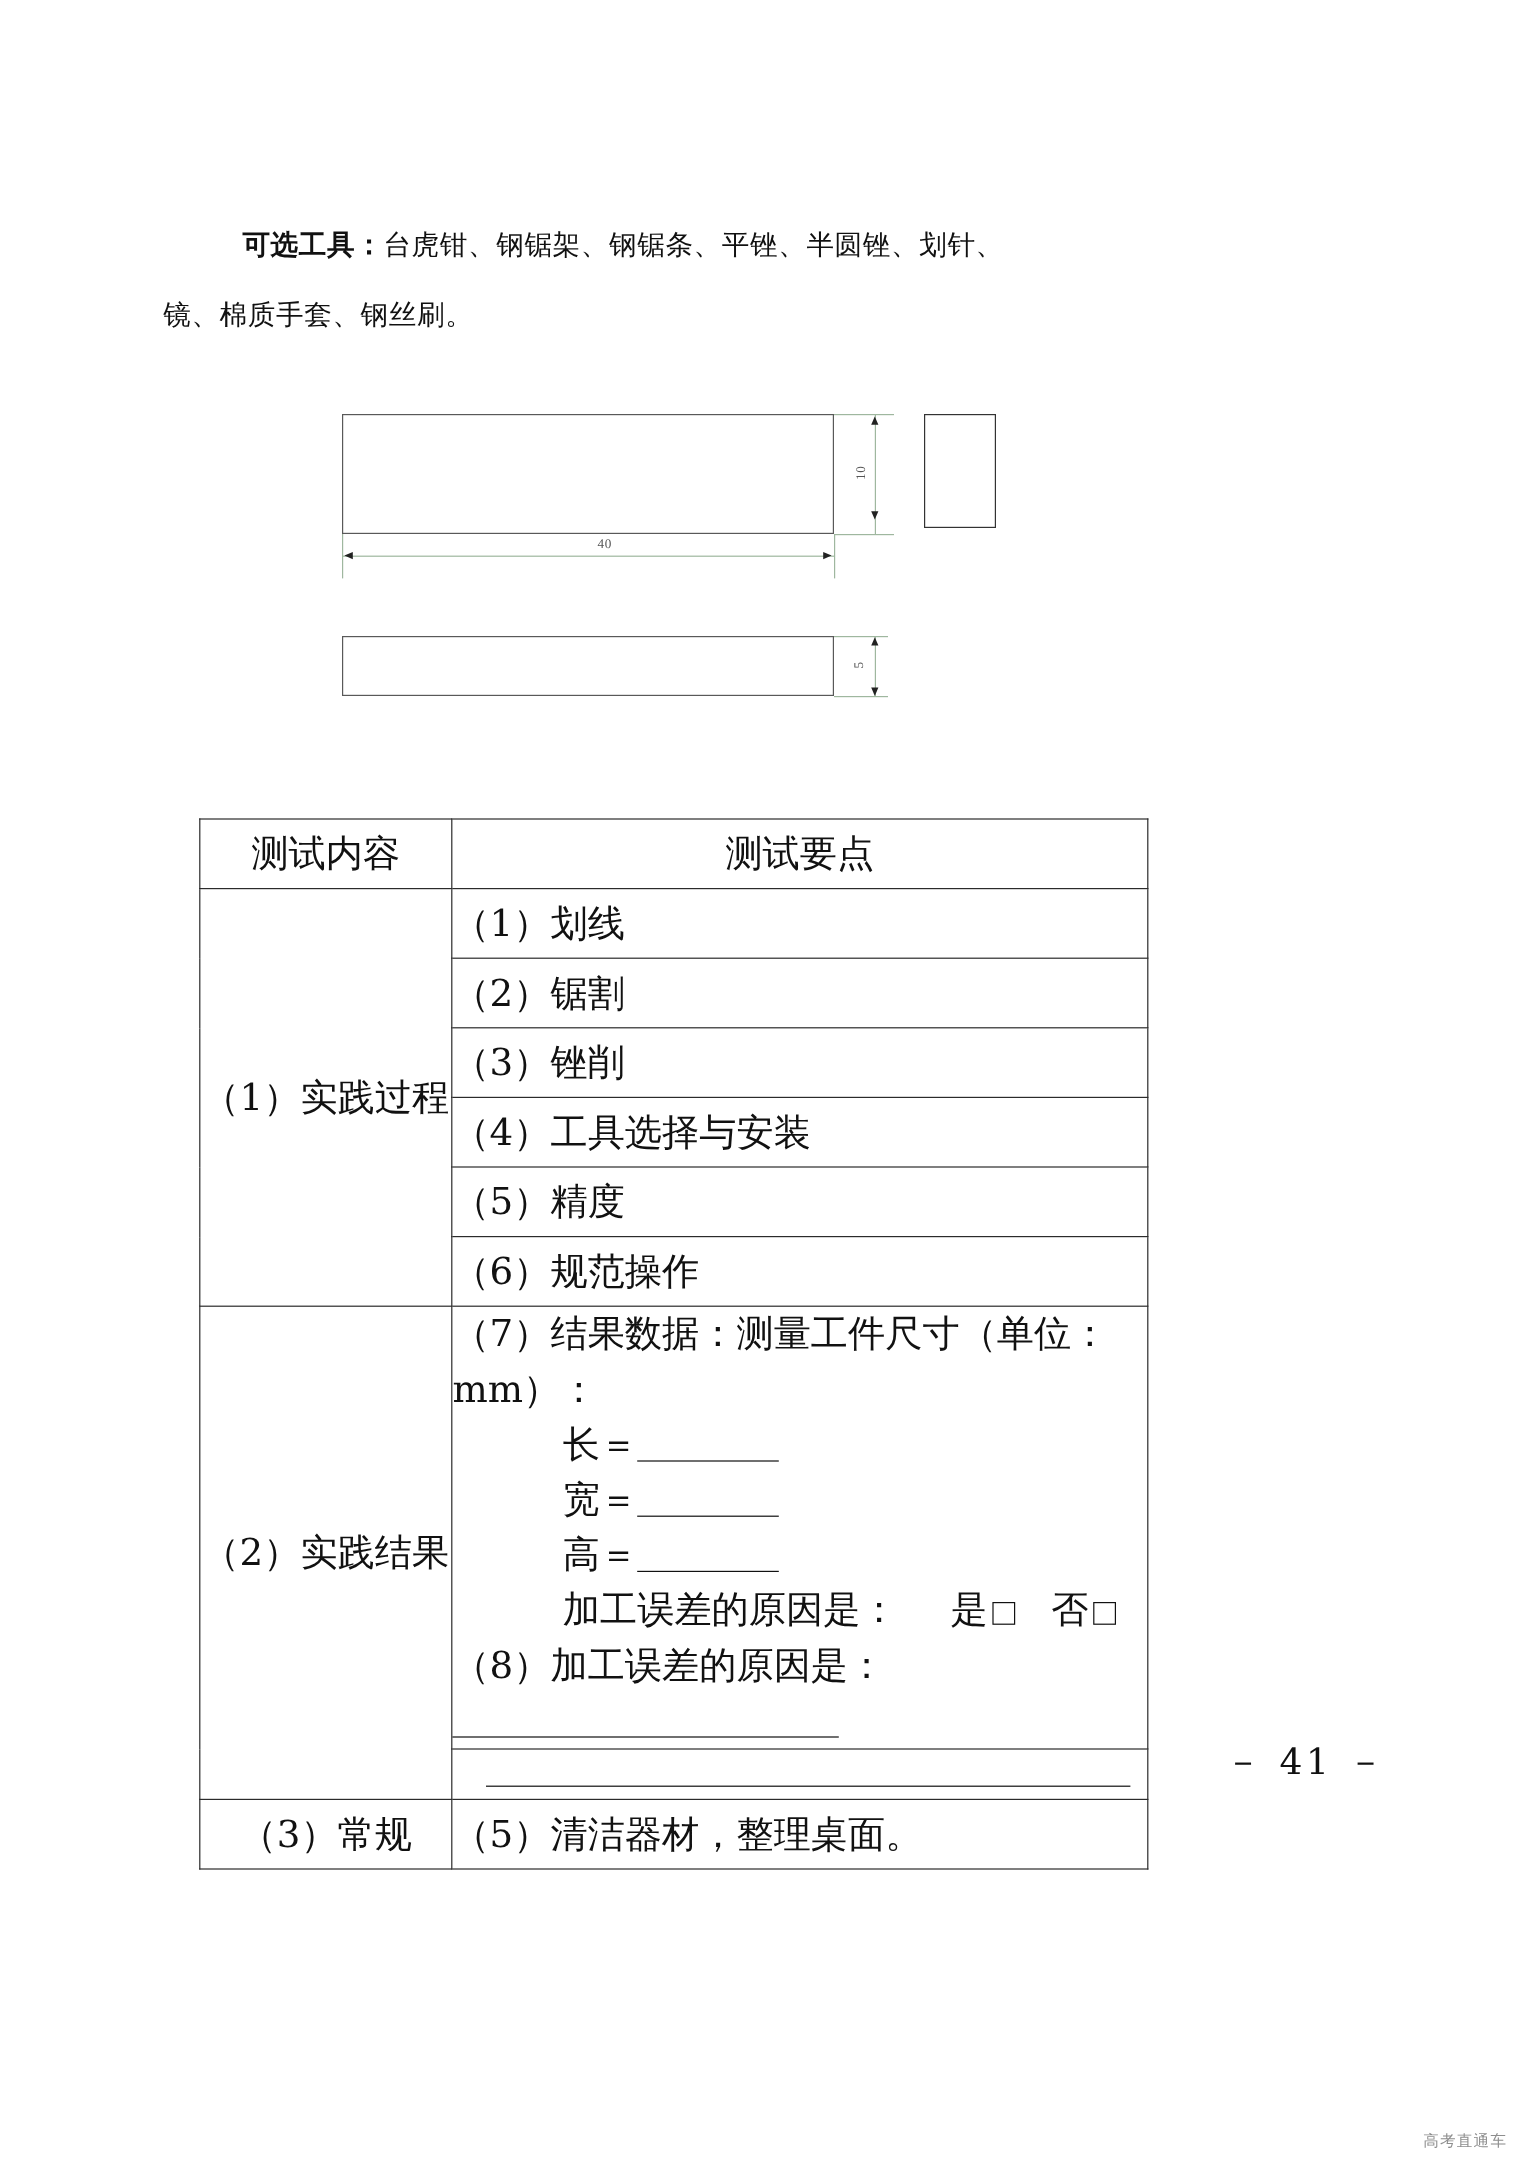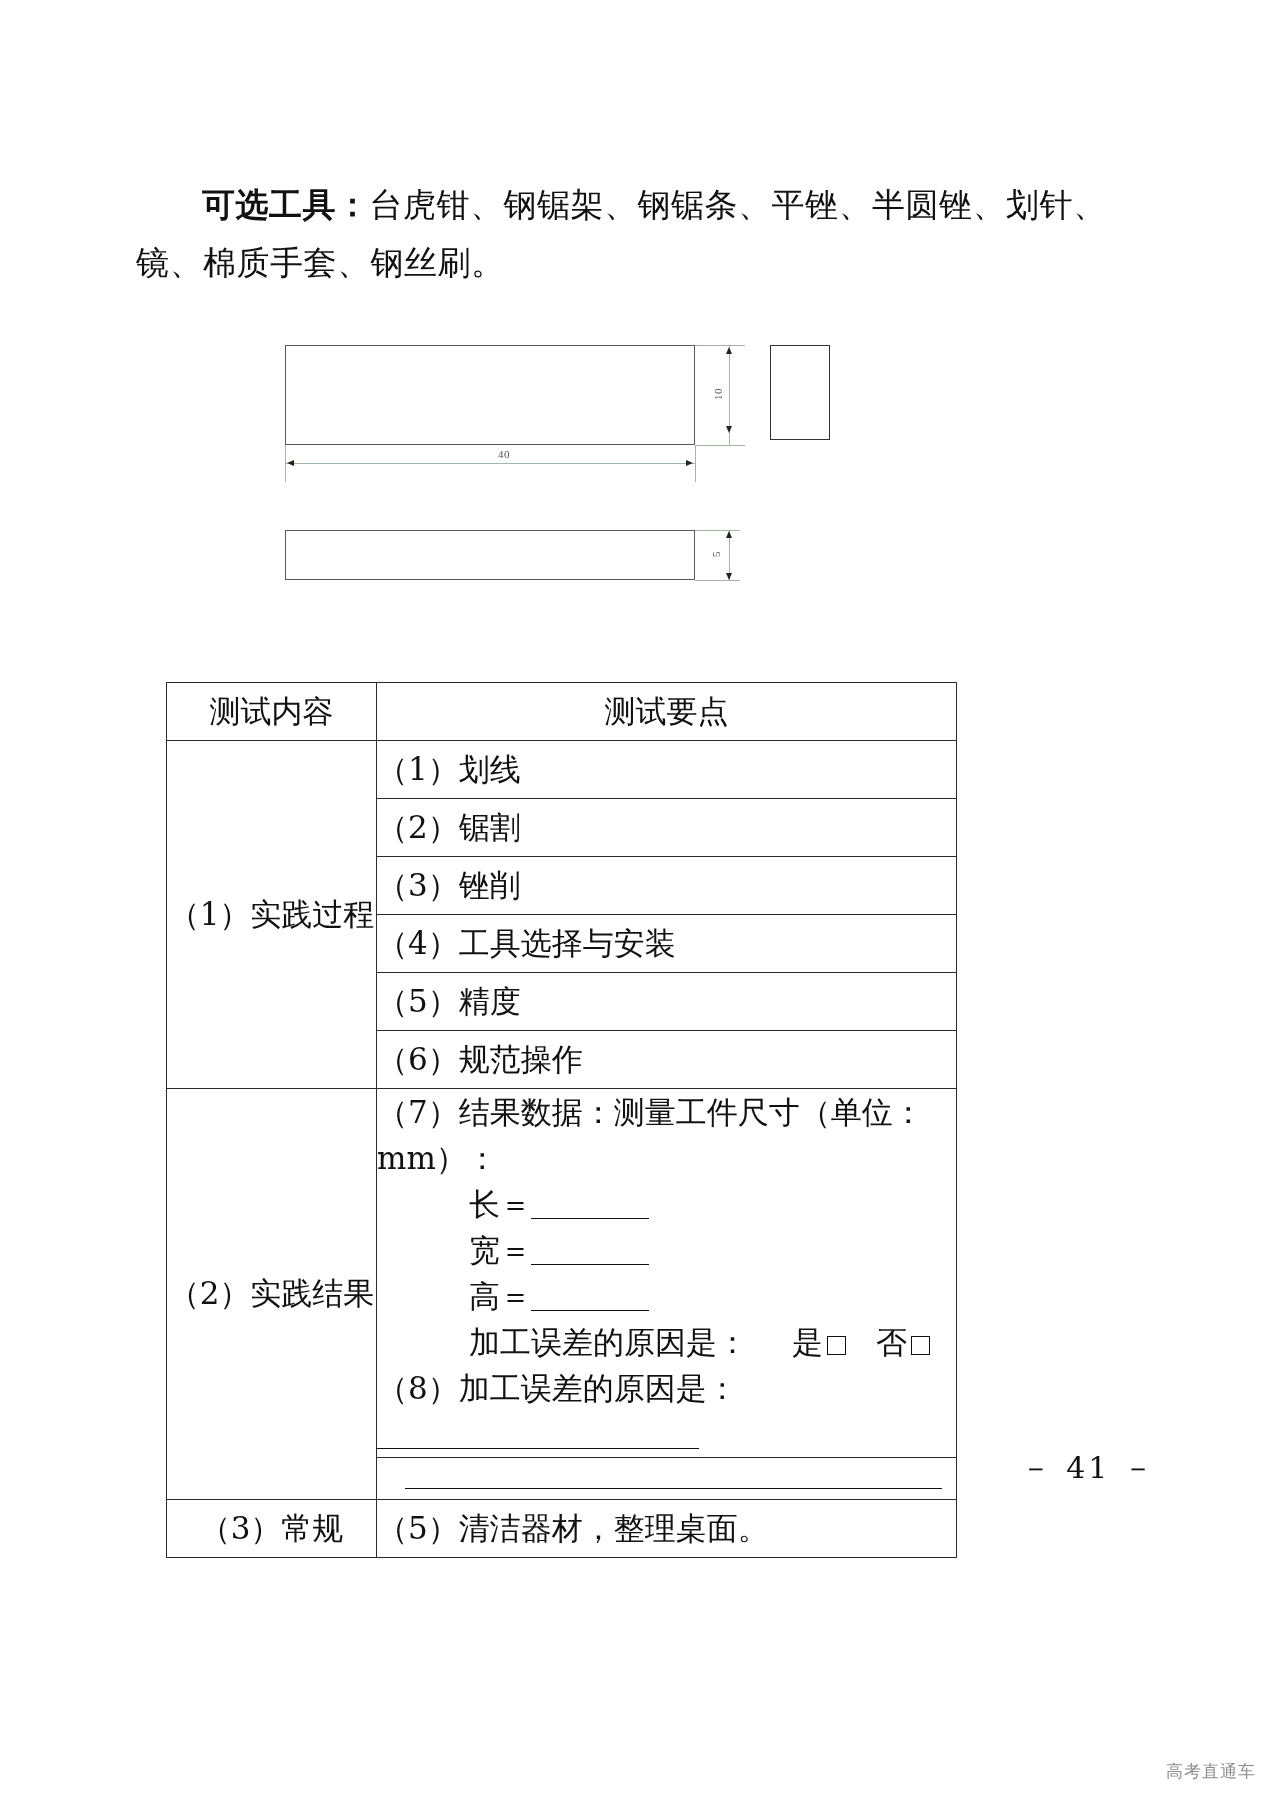--- a/index.html
+++ b/index.html
@@ -15,21 +15,21 @@
 
   .page { position:relative; width:1280px; height:1811px; }
 
   
   .para-block {
     position:absolute;
     left:136px; top:176px;
     width:890px;
   }
   .para-line {
-    font-size:33px;
+    font-size:23px;
     line-height:58px;
     letter-spacing:0.5px;
     white-space:nowrap;
     font-family:"DejaVu Serif","Liberation Serif",serif;
     color:#111;
   }
   .para-line.indent { text-indent:66px; }
   .para-label { font-weight:bold; }
 
   
@@ -163,22 +163,22 @@
   .page-no {
     position:absolute;
     right:124px; bottom:322px;
     font-size:30px;
     letter-spacing:3px;
     font-family:"DejaVu Serif","Liberation Serif",serif;
     color:#111;
   }
   .watermark {
     position:absolute;
-    right:24px; bottom:28px;
-    font-size:17px;
+    right:24px; bottom:18px;
+    font-size:13px;
     color:#8e8e8e;
     font-family:"DejaVu Sans","Liberation Sans",sans-serif;
     letter-spacing:1px;
   }
 </style>
 </head>
 <body>
 
 <div class="page">
 

